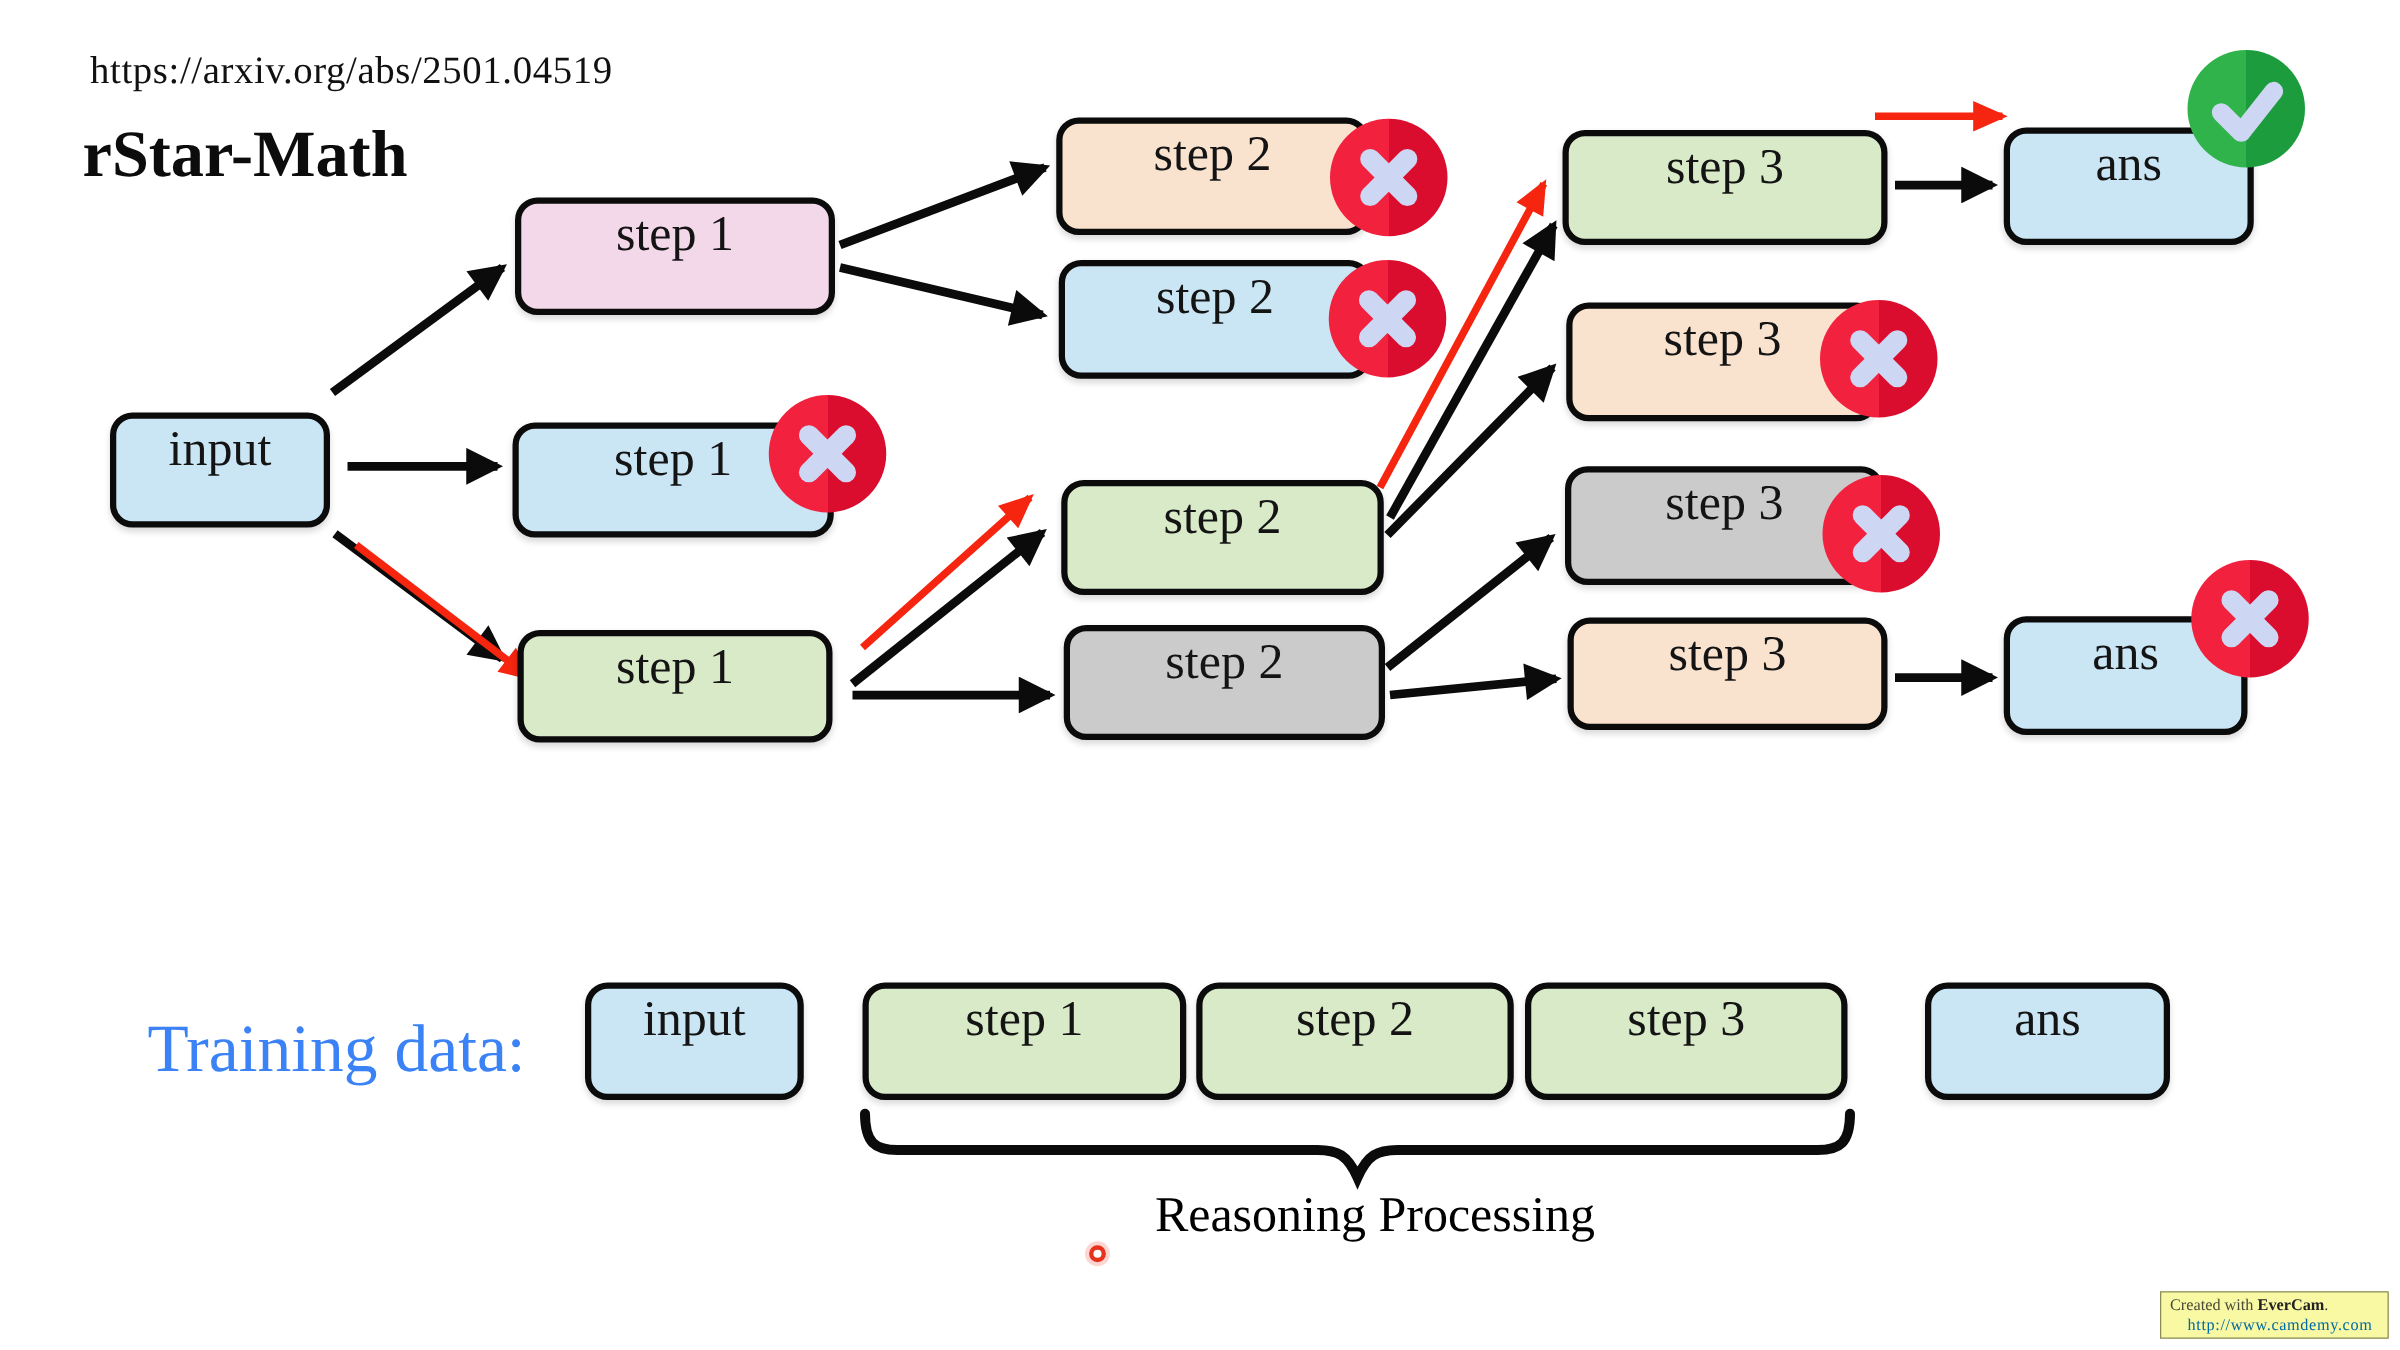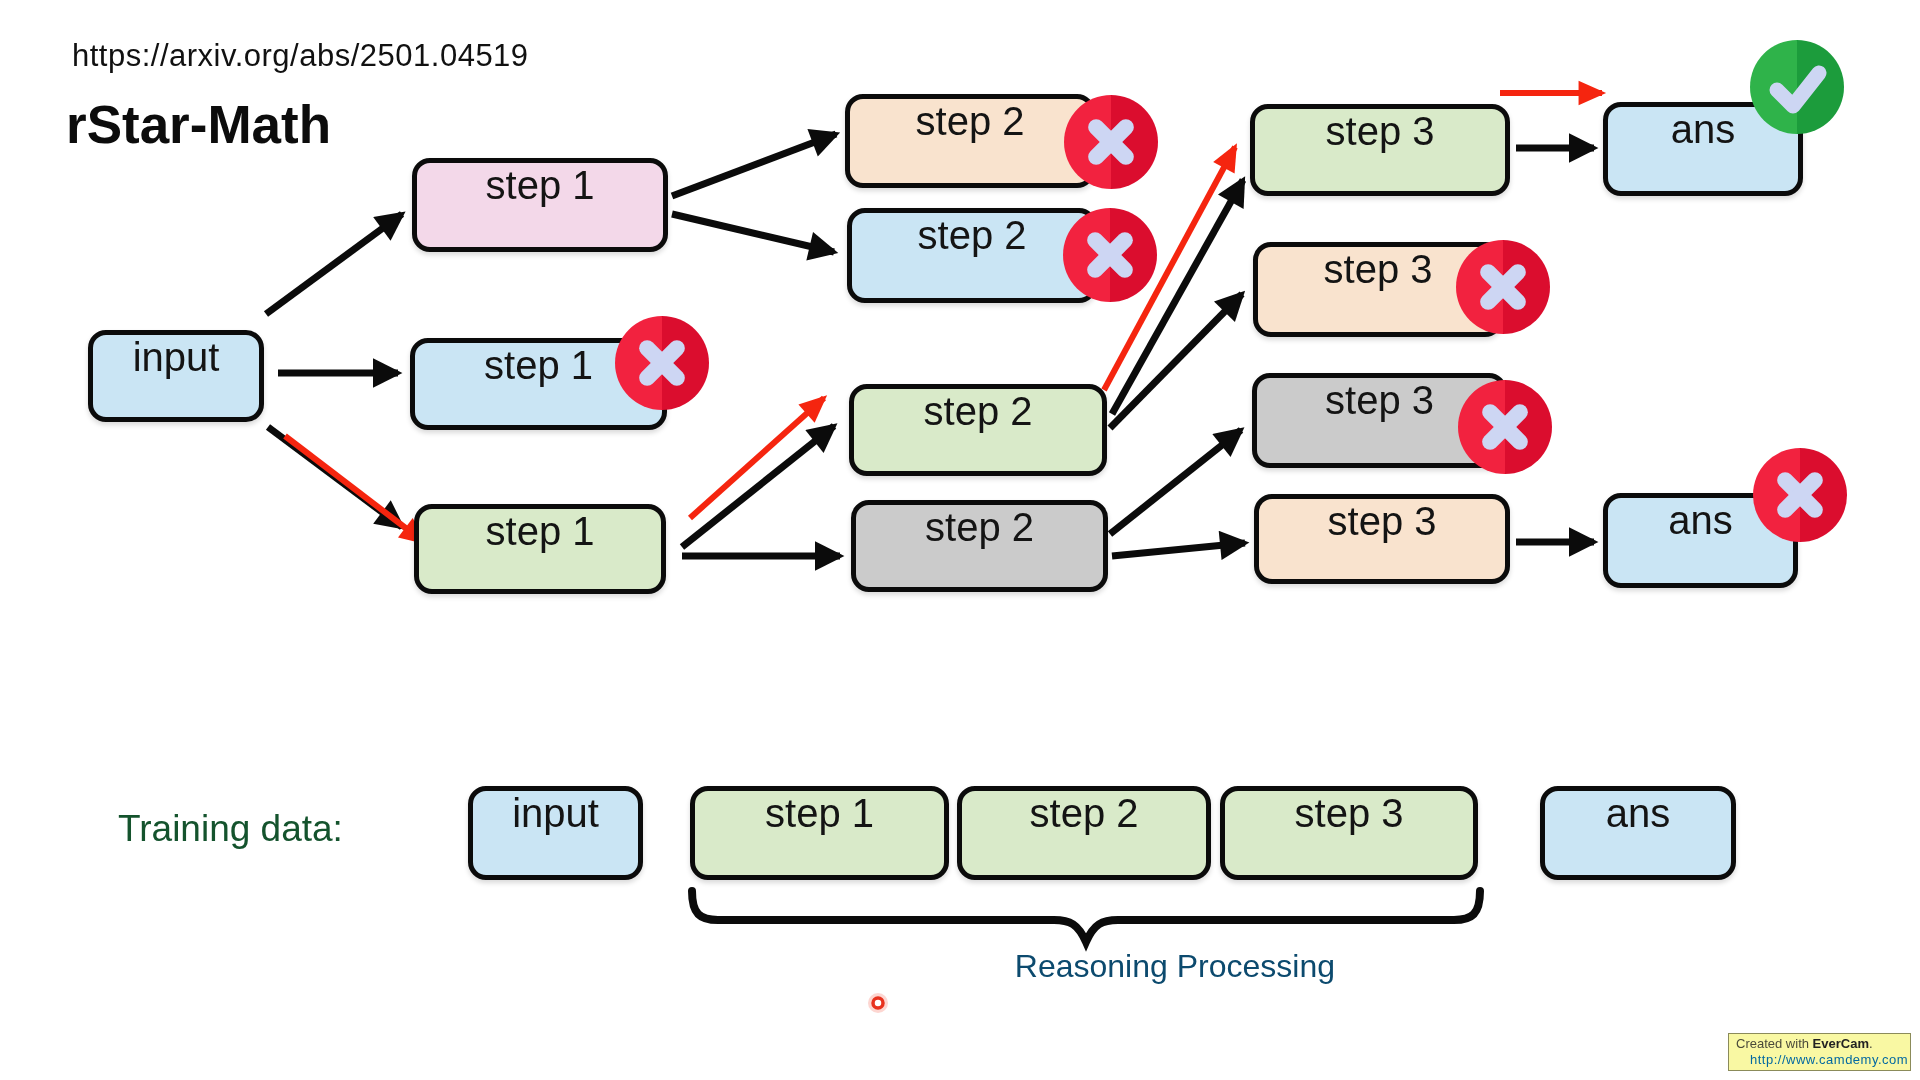--- a/index.html
+++ b/index.html
@@ -1,18 +1,18 @@
 <!DOCTYPE html>
 <html><head>
 <meta charset="utf-8">
 <style>
   html,body{margin:0;padding:0;background:#ffffff;}
   .stage{
     position:relative;width:1920px;height:1080px;background:#ffffff;
-    font-family:Liberation Sans, sans-serif;overflow:hidden;
+    font-family:Liberation Serif, serif;overflow:hidden;
   }
   .arxiv-url{
     position:absolute;left:72px;top:38px;font-size:31px;color:#111;letter-spacing:0.5px;
   }
   .slide-title{
     position:absolute;left:66px;top:94px;font-size:53px;font-weight:bold;color:#0c0c0c;
   }
   .node,.tbox{
     position:absolute;border:5px solid #0b0b0b;border-radius:18px;
     display:flex;justify-content:center;
@@ -21,25 +21,25 @@
   }
   .badge{
     position:absolute;width:94px;height:94px;border-radius:50%;
     display:flex;align-items:center;justify-content:center;
   }
   .badge .bar{
     position:absolute;left:18px;top:39px;width:58px;height:16px;border-radius:9px;
   }
   svg.overlay{position:absolute;left:0;top:0;}
   .training-label{
-    position:absolute;left:118px;top:808px;font-size:37px;color:#14532d;
+    position:absolute;left:118px;top:808px;font-size:54px;color:#3b82f6;
   }
   .brace-label{
-    position:absolute;left:865px;top:948px;width:470px;text-align:right;
-    font-size:32px;color:#0c4a6e;
+    position:absolute;left:865px;top:948px;width:470px;text-align:center;
+    font-size:40px;color:#000000;
   }
   .watermark{
     position:absolute;left:1728px;top:1033px;width:183px;height:38px;
     background:#f9f8a3;border:1px solid #8b8b5a;box-sizing:border-box;
     padding:2px 7px;font-size:13px;line-height:16px;color:#4a4a3a;white-space:nowrap;
   }
   .watermark .brand{font-weight:bold;color:#222;}
   .watermark .wurl{letter-spacing:0.5px;color:#0369a1;padding-left:14px;}
 </style>
 </head>

